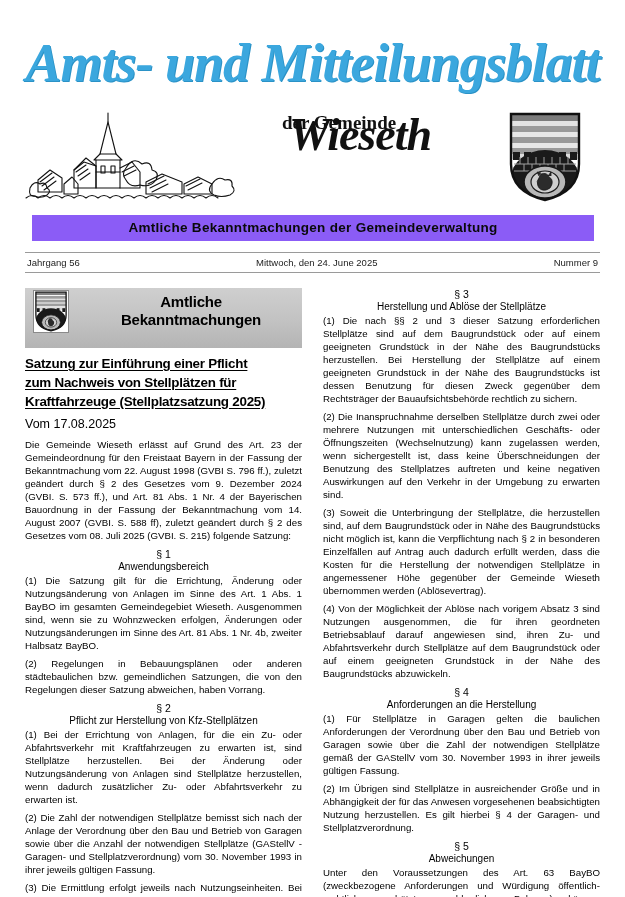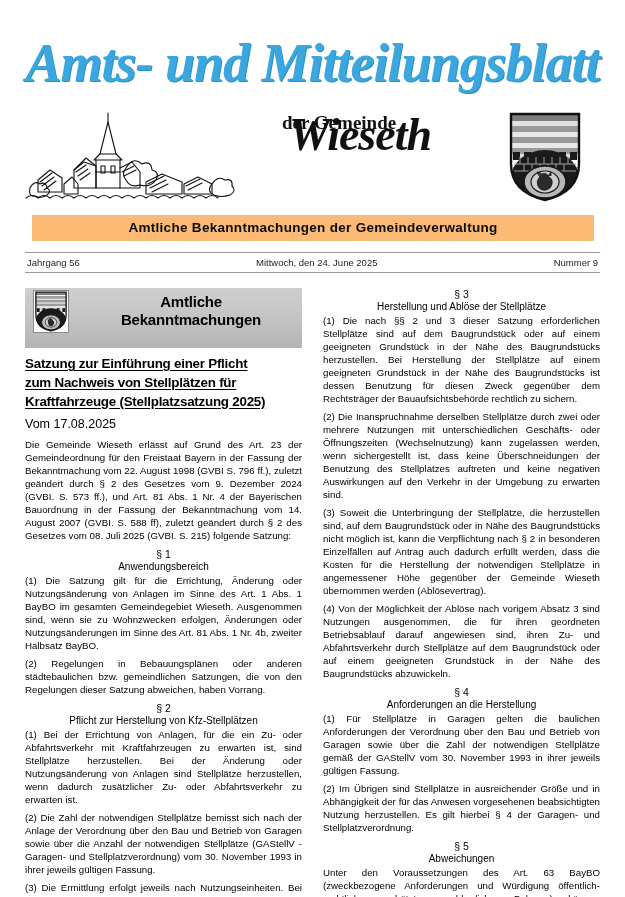--- a/index.html
+++ b/index.html
@@ -83,21 +83,21 @@
     top: 8px;
     width: 74px;
     height: 90px;
   }
   .blueband {
     position: absolute;
     left: 32px;
     top: 215px;
     width: 562px;
     height: 26px;
-    background: #fdba74;
+    background: #8b5cf6;
   }
   .blueband span {
     display: block;
     text-align: center;
     font-size: 13.5px;
     font-weight: bold;
     color: #0a0a0a;
     line-height: 26px;
     letter-spacing: 0.3px;
   }

